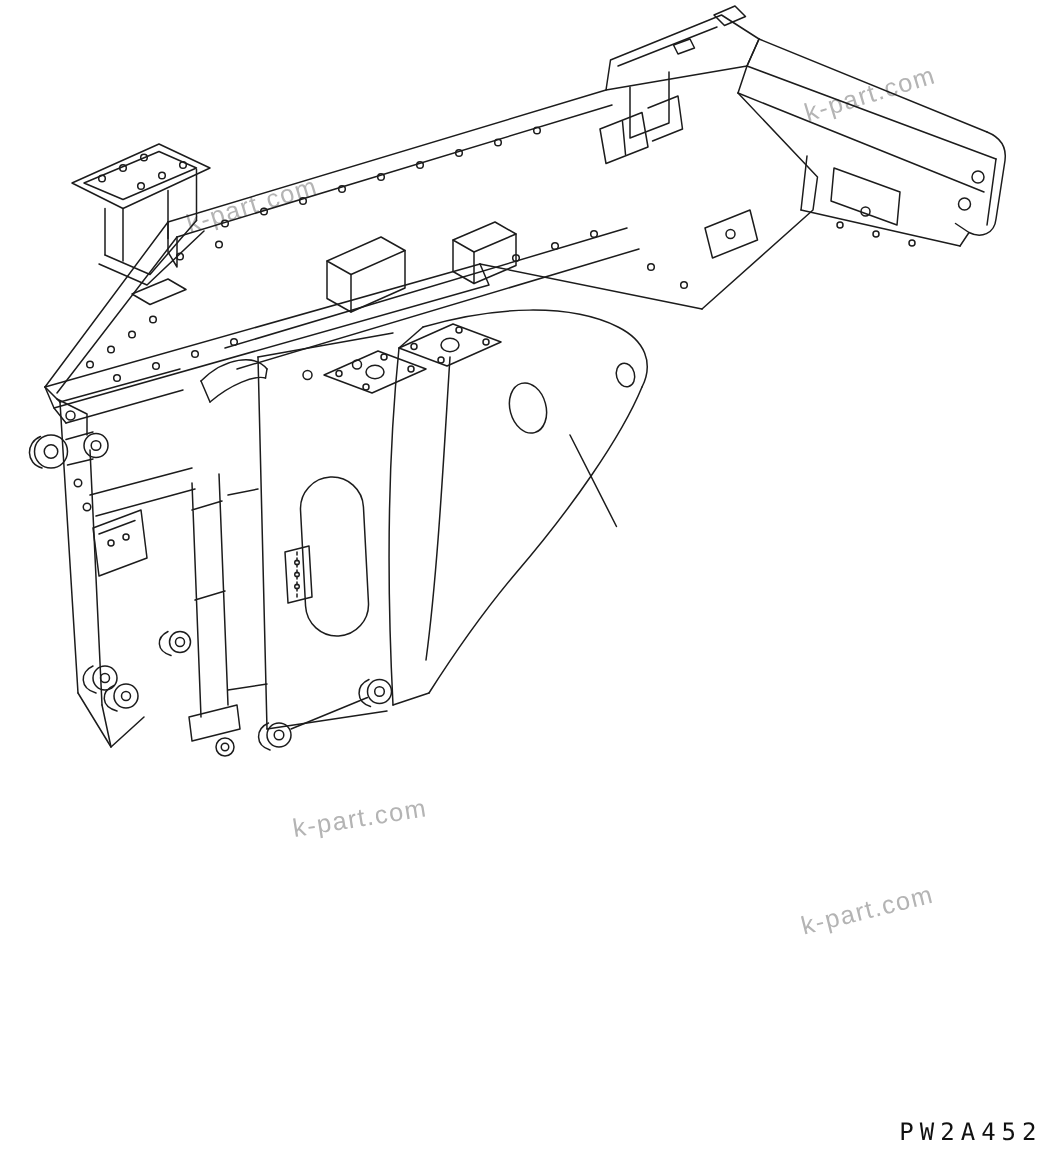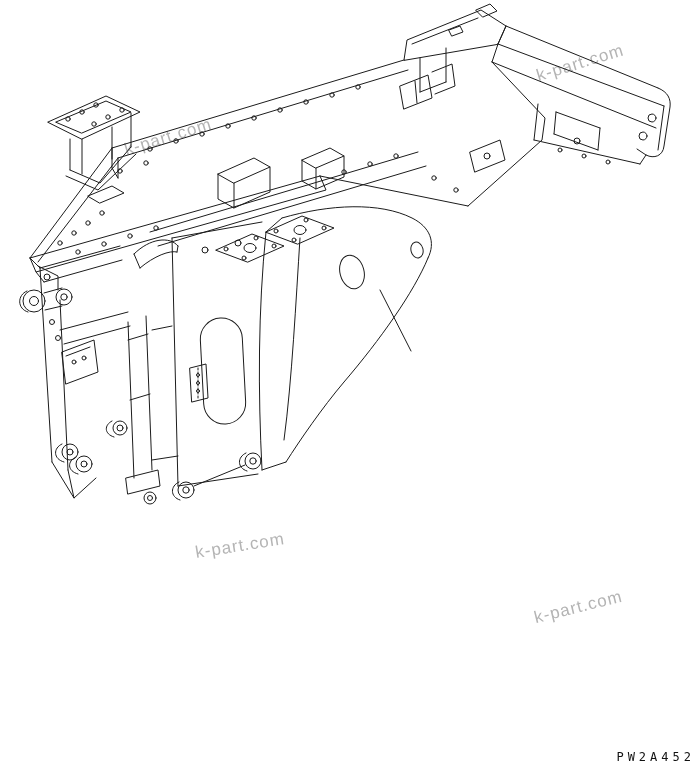--- a/index.html
+++ b/index.html
@@ -26,21 +26,21 @@
     user-select:none;
   }
   .wm1{left:128px;top:140px;transform:rotate(-17deg);}
   .wm2{left:540px;top:66px;transform:rotate(-17deg);}
   .wm3{left:197px;top:543px;transform:rotate(-9deg);}
   .wm4{left:537px;top:608px;transform:rotate(-14deg);}
   .part-code{
     position:absolute;
     right:3px;bottom:5px;
     font-family:"DejaVu Sans Mono", monospace;
-    font-size:12px;
+    font-size:16px;
     letter-spacing:4px;
     color:#111;
     z-index:3;
   }
   #frame-svg{
     position:absolute;left:0;top:0;z-index:2;
   }
   #frame-svg path,
   #frame-svg circle,
   #frame-svg ellipse,

